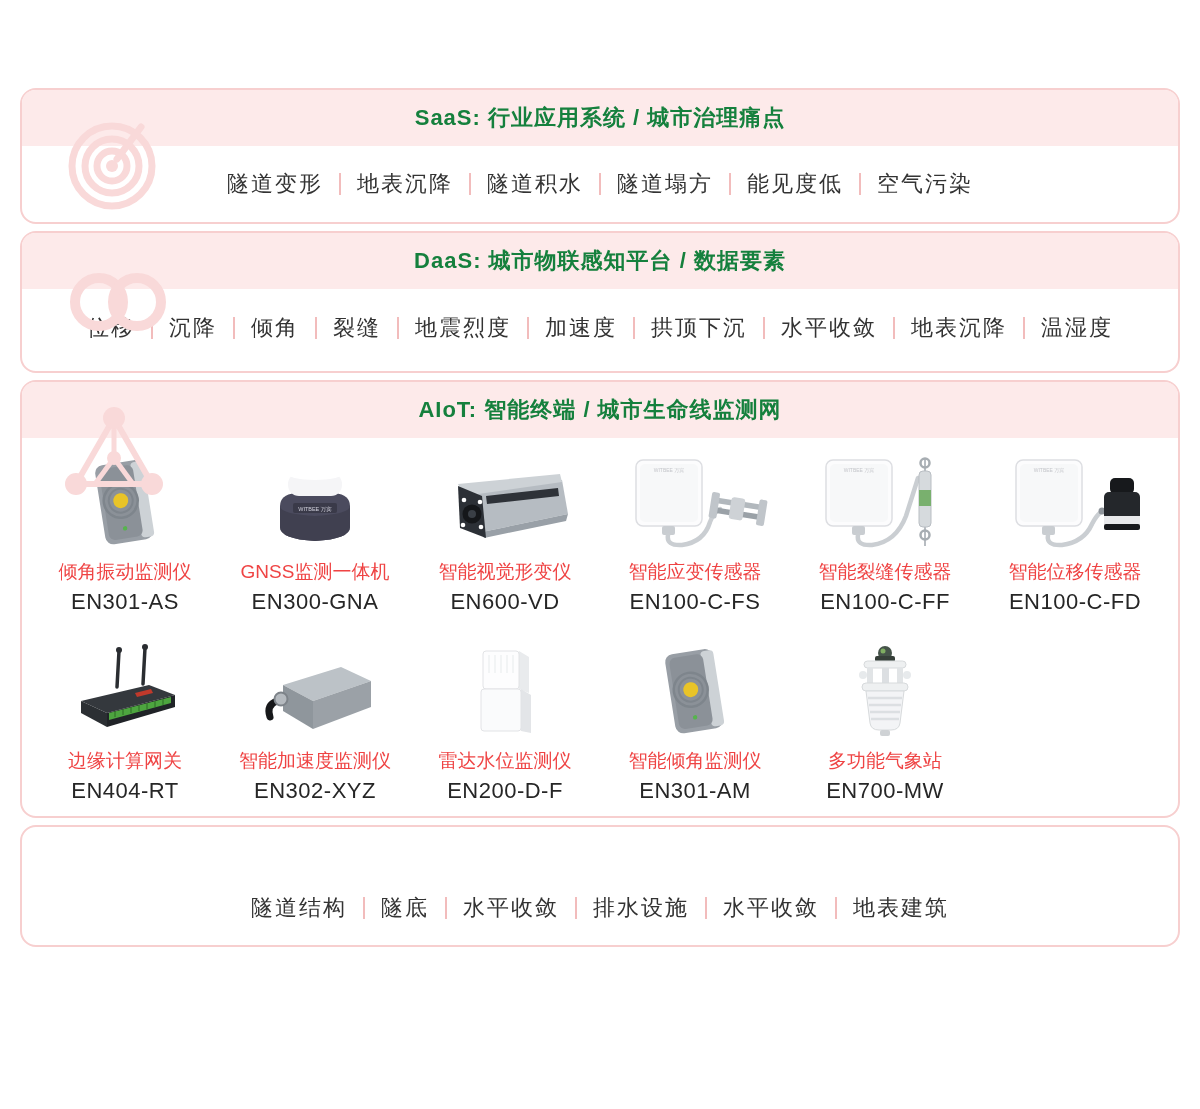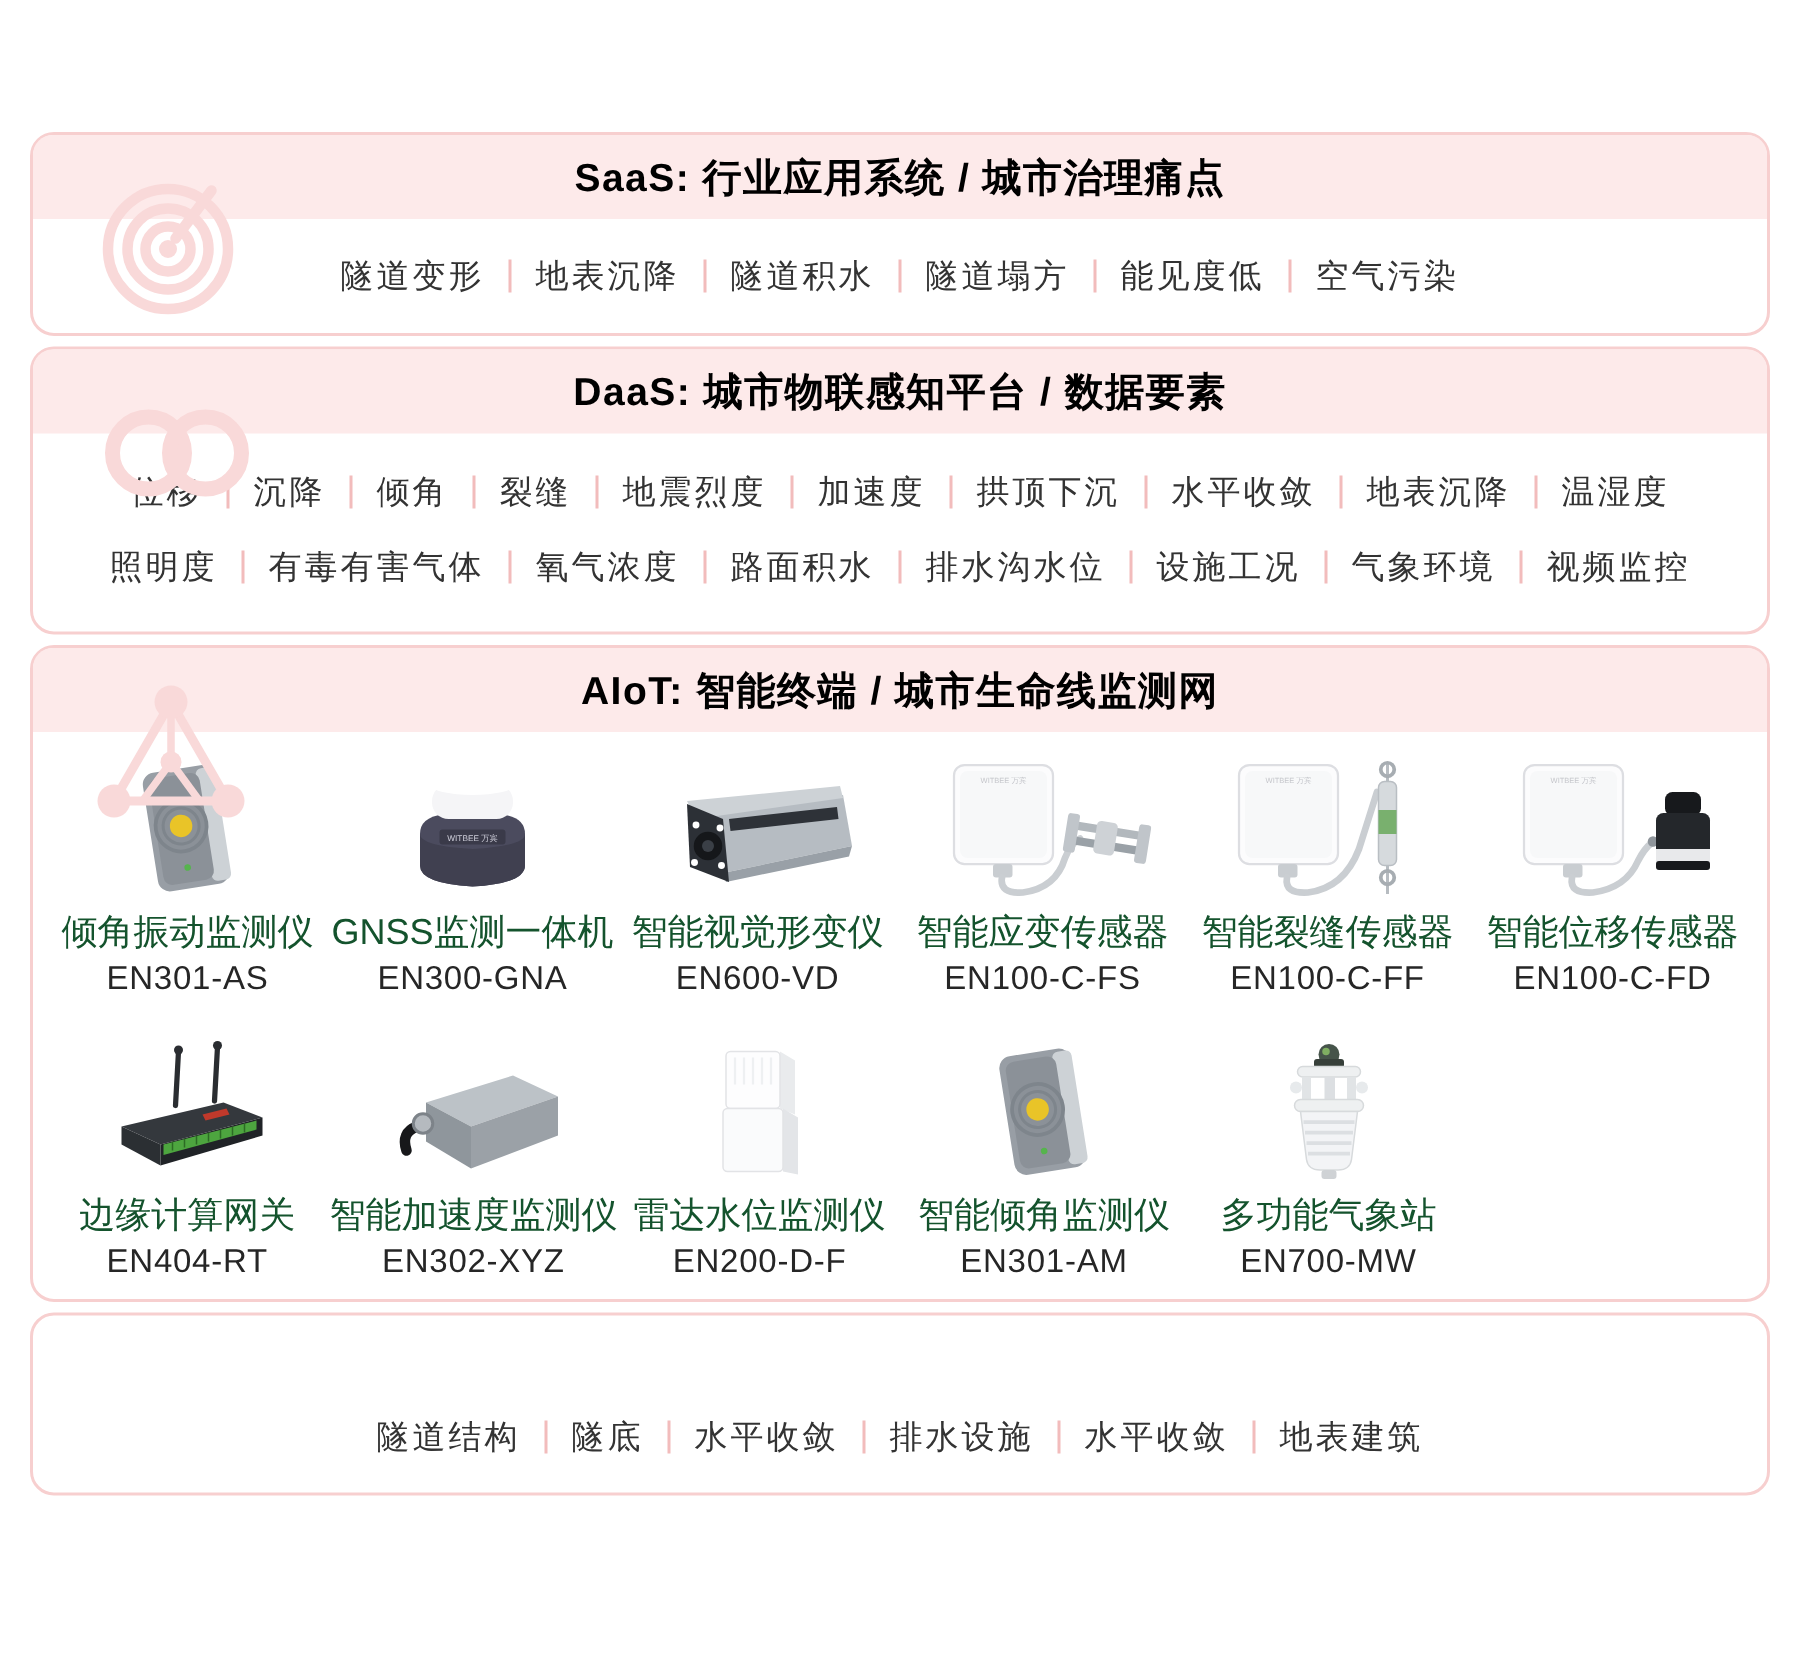--- a/index.html
+++ b/index.html
@@ -1,33 +1,33 @@
 <!DOCTYPE html>
 <html><head>
 <meta charset="utf-8">
 <style>
   html,body{margin:0;padding:0;background:#fff;}
   body{width:1200px;height:1109px;font-family:"Liberation Sans","DejaVu Sans",sans-serif;overflow:hidden;}
   .wrap{padding:88px 20px 0;}
   .box{position:relative;border:2px solid #f7cfcf;border-radius:16px;margin-bottom:7px;background:#fff;}
   .band{height:56px;background:#fdeaea;border-radius:13px 13px 0 0;display:flex;align-items:center;justify-content:center;position:relative;z-index:1;}
-  .title{color:#000000;font-size:26px;font-weight:700;letter-spacing:1px;text-align:right;}
+  .title{color:#15803d;font-size:22px;font-weight:700;letter-spacing:1px;text-align:right;}
   .wm{position:absolute;left:40px;top:20px;z-index:2;pointer-events:none;}
   .wm2{top:30px;}
   .tagrow{display:flex;justify-content:center;align-items:center;color:#333;font-size:22px;letter-spacing:2px;position:relative;z-index:1;}
   .sep{width:2px;height:22px;background:#f2bcbc;margin:0 16px;display:inline-block;}
   .tag{white-space:nowrap;}
   .s1 .tagrow{height:76px;}
   .s2 .rows{padding:14px 0 18px;}
   .s2 .tagrow{height:50px;}
   .s4 .tagrow{height:74px;margin-top:44px;}
   .prow{display:grid;grid-template-columns:repeat(6,1fr);padding:16px 8px 12px;position:relative;z-index:1;}
   .card{display:flex;flex-direction:column;align-items:center;}
   .imgbox{height:96px;display:flex;align-items:flex-end;justify-content:center;}
-  .pname{margin-top:9px;font-size:24px;color:#14532d;line-height:26px;white-space:nowrap;}
+  .pname{margin-top:9px;font-size:19px;color:#ef4444;line-height:26px;white-space:nowrap;}
   .pmodel{margin-top:4px;font-size:22px;color:#262626;line-height:26px;letter-spacing:.5px;}
 </style>
 </head>
 <body>
 
 <div class="wrap">
 
   <div class="box s1">
     <svg class="wm" width="104" height="104" viewBox="0 0 104 104">
       <g fill="none" stroke="#f9d9d9" stroke-width="7">
@@ -80,37 +80,20 @@
           <i class="sep"></i>
           <span class="tag">加速度</span>
           <i class="sep"></i>
           <span class="tag">拱顶下沉</span>
           <i class="sep"></i>
           <span class="tag">水平收敛</span>
           <i class="sep"></i>
           <span class="tag">地表沉降</span>
           <i class="sep"></i>
           <span class="tag">温湿度</span>
-        </div>
-      <div class="tagrow">
-          <span class="tag">照明度</span>
-          <i class="sep"></i>
-          <span class="tag">有毒有害气体</span>
-          <i class="sep"></i>
-          <span class="tag">氧气浓度</span>
-          <i class="sep"></i>
-          <span class="tag">路面积水</span>
-          <i class="sep"></i>
-          <span class="tag">排水沟水位</span>
-          <i class="sep"></i>
-          <span class="tag">设施工况</span>
-          <i class="sep"></i>
-          <span class="tag">气象环境</span>
-          <i class="sep"></i>
-          <span class="tag">视频监控</span>
         </div>
     </div>
   </div>
 
   <div class="box s3">
     <svg class="wm" width="104" height="104" viewBox="0 0 104 104">
       <path d="M52 16 L90 82 L14 82 Z" fill="none" stroke="#f9d9d9" stroke-width="6" stroke-linejoin="round"></path>
       <g stroke="#f9d9d9" stroke-width="5">
         <line x1="52" y1="56" x2="33" y2="82"></line>
           <line x1="52" y1="56" x2="71" y2="82"></line>

